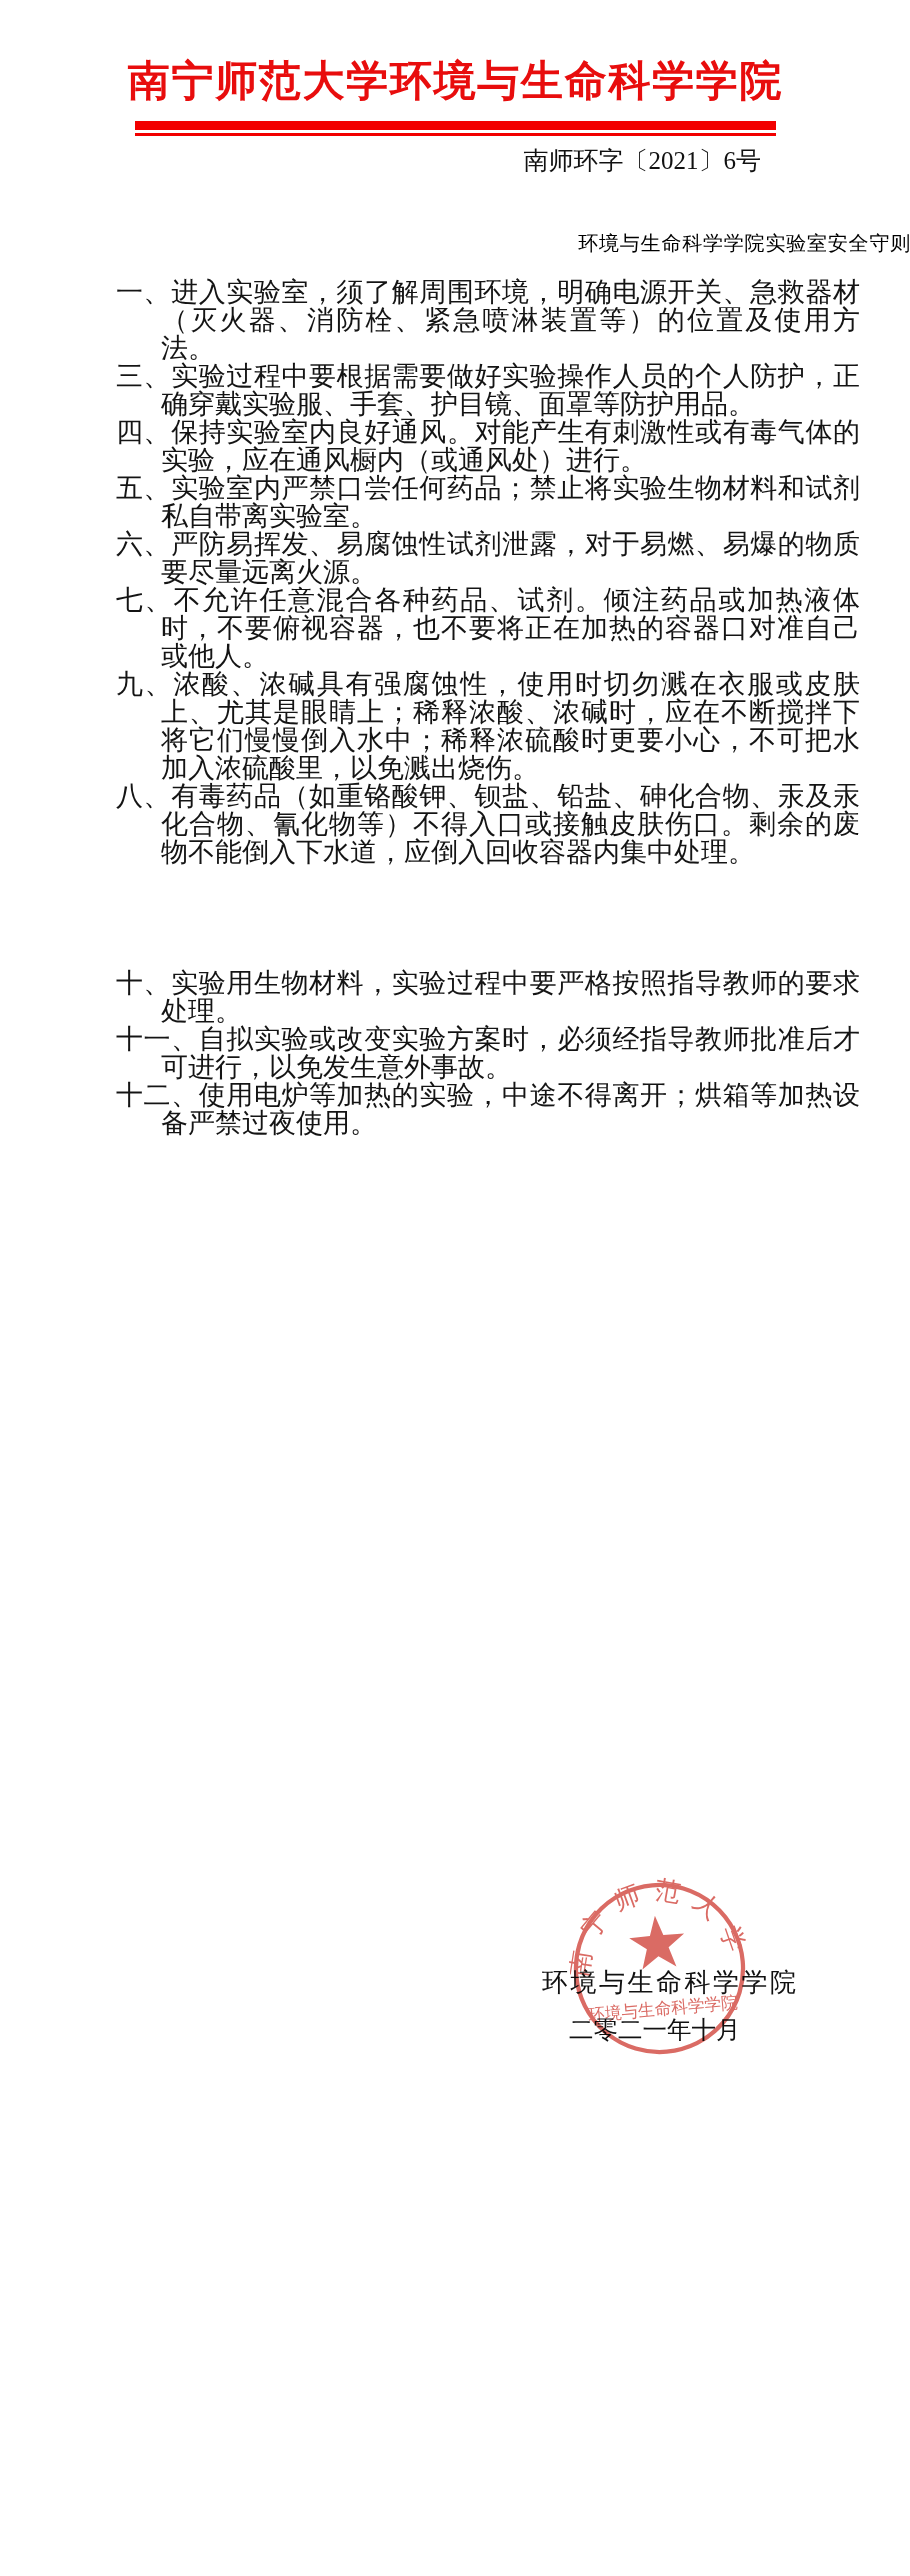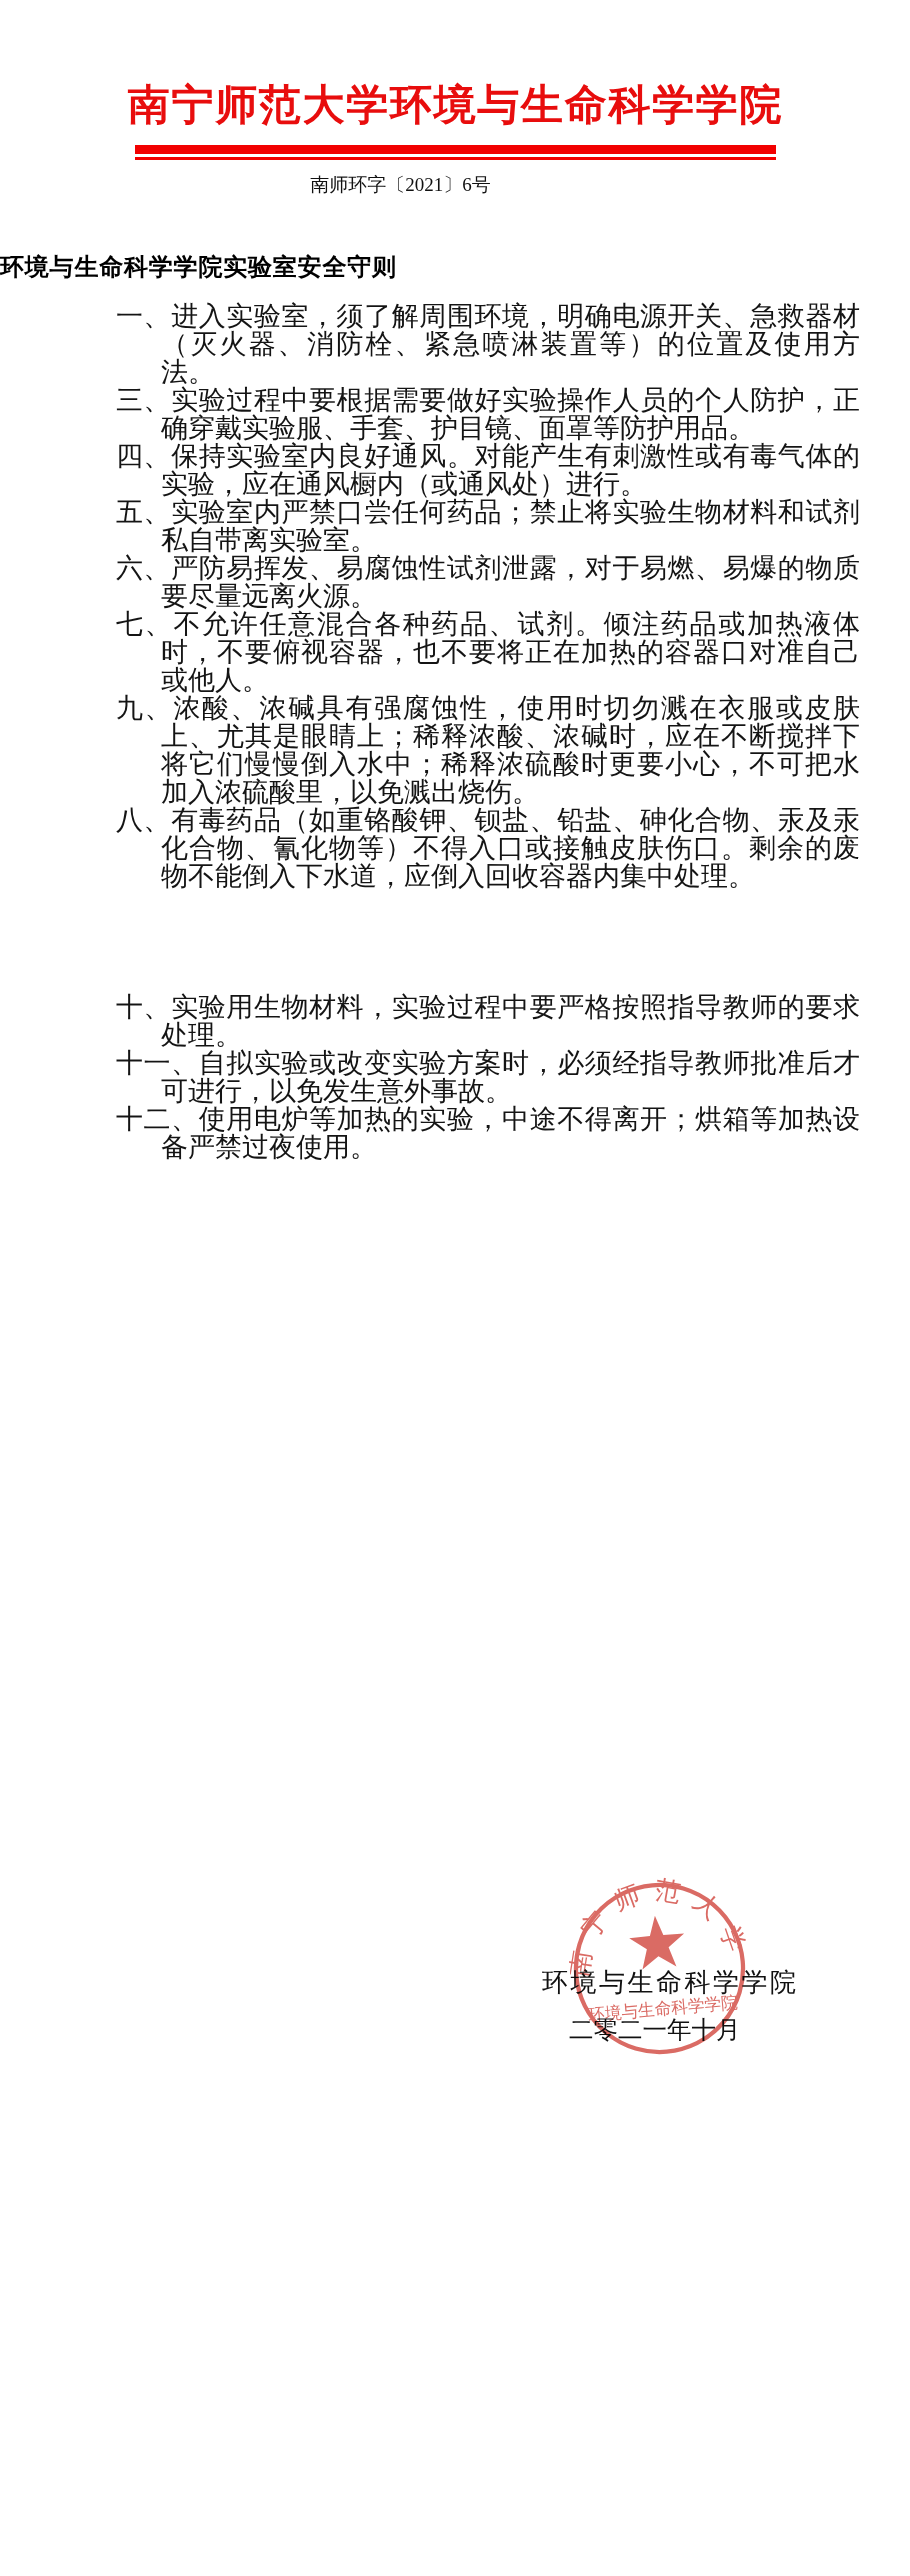--- a/index.html
+++ b/index.html
@@ -8,49 +8,49 @@
     position: relative;
     width: 911px;
     height: 2576px;
     margin: 0 auto;
     background: #ffffff;
     overflow: hidden;
     font-family: "Liberation Serif", "DejaVu Serif", serif;
     color: #141414;
   }
   .header-title {
-    padding-top: 80px;
+    padding-top: 56px;
     text-align: center;
     font-size: 42px;
     line-height: 51px;
     font-weight: bold;
     color: #e80d0d;
     letter-spacing: 1.7px;
   }
   .red-rule {
     width: 641px;
     margin: 14.3px auto 0 auto;
   }
   .red-rule .thick { height: 8.4px; background: #f20000; }
   .red-rule .thin  { height: 2.5px;  background: #f20000; margin-top: 3.4px; }
   .doc-number {
     margin-top: 10px;
     padding-right: 150px;
-    text-align: center;
-    font-size: 19px;
+    text-align: right;
+    font-size: 25px;
     line-height: 30px;
     color: #111111;
     margin-left: 40px;
   }
   .doc-title {
     margin-top: 47px;
-    text-align: left;
-    font-size: 24px;
+    text-align: right;
+    font-size: 20px;
     line-height: 40px;
-    font-weight: bold;
+    font-weight: normal;
     color: #000000;
     letter-spacing: 0.8px;
   }
   .rules { margin-top: 15px; }
   .rule-item {
     margin-left: 116px;
     margin-right: 51px;
     padding-left: 45px;
     text-indent: -45px;
     font-size: 27px;

